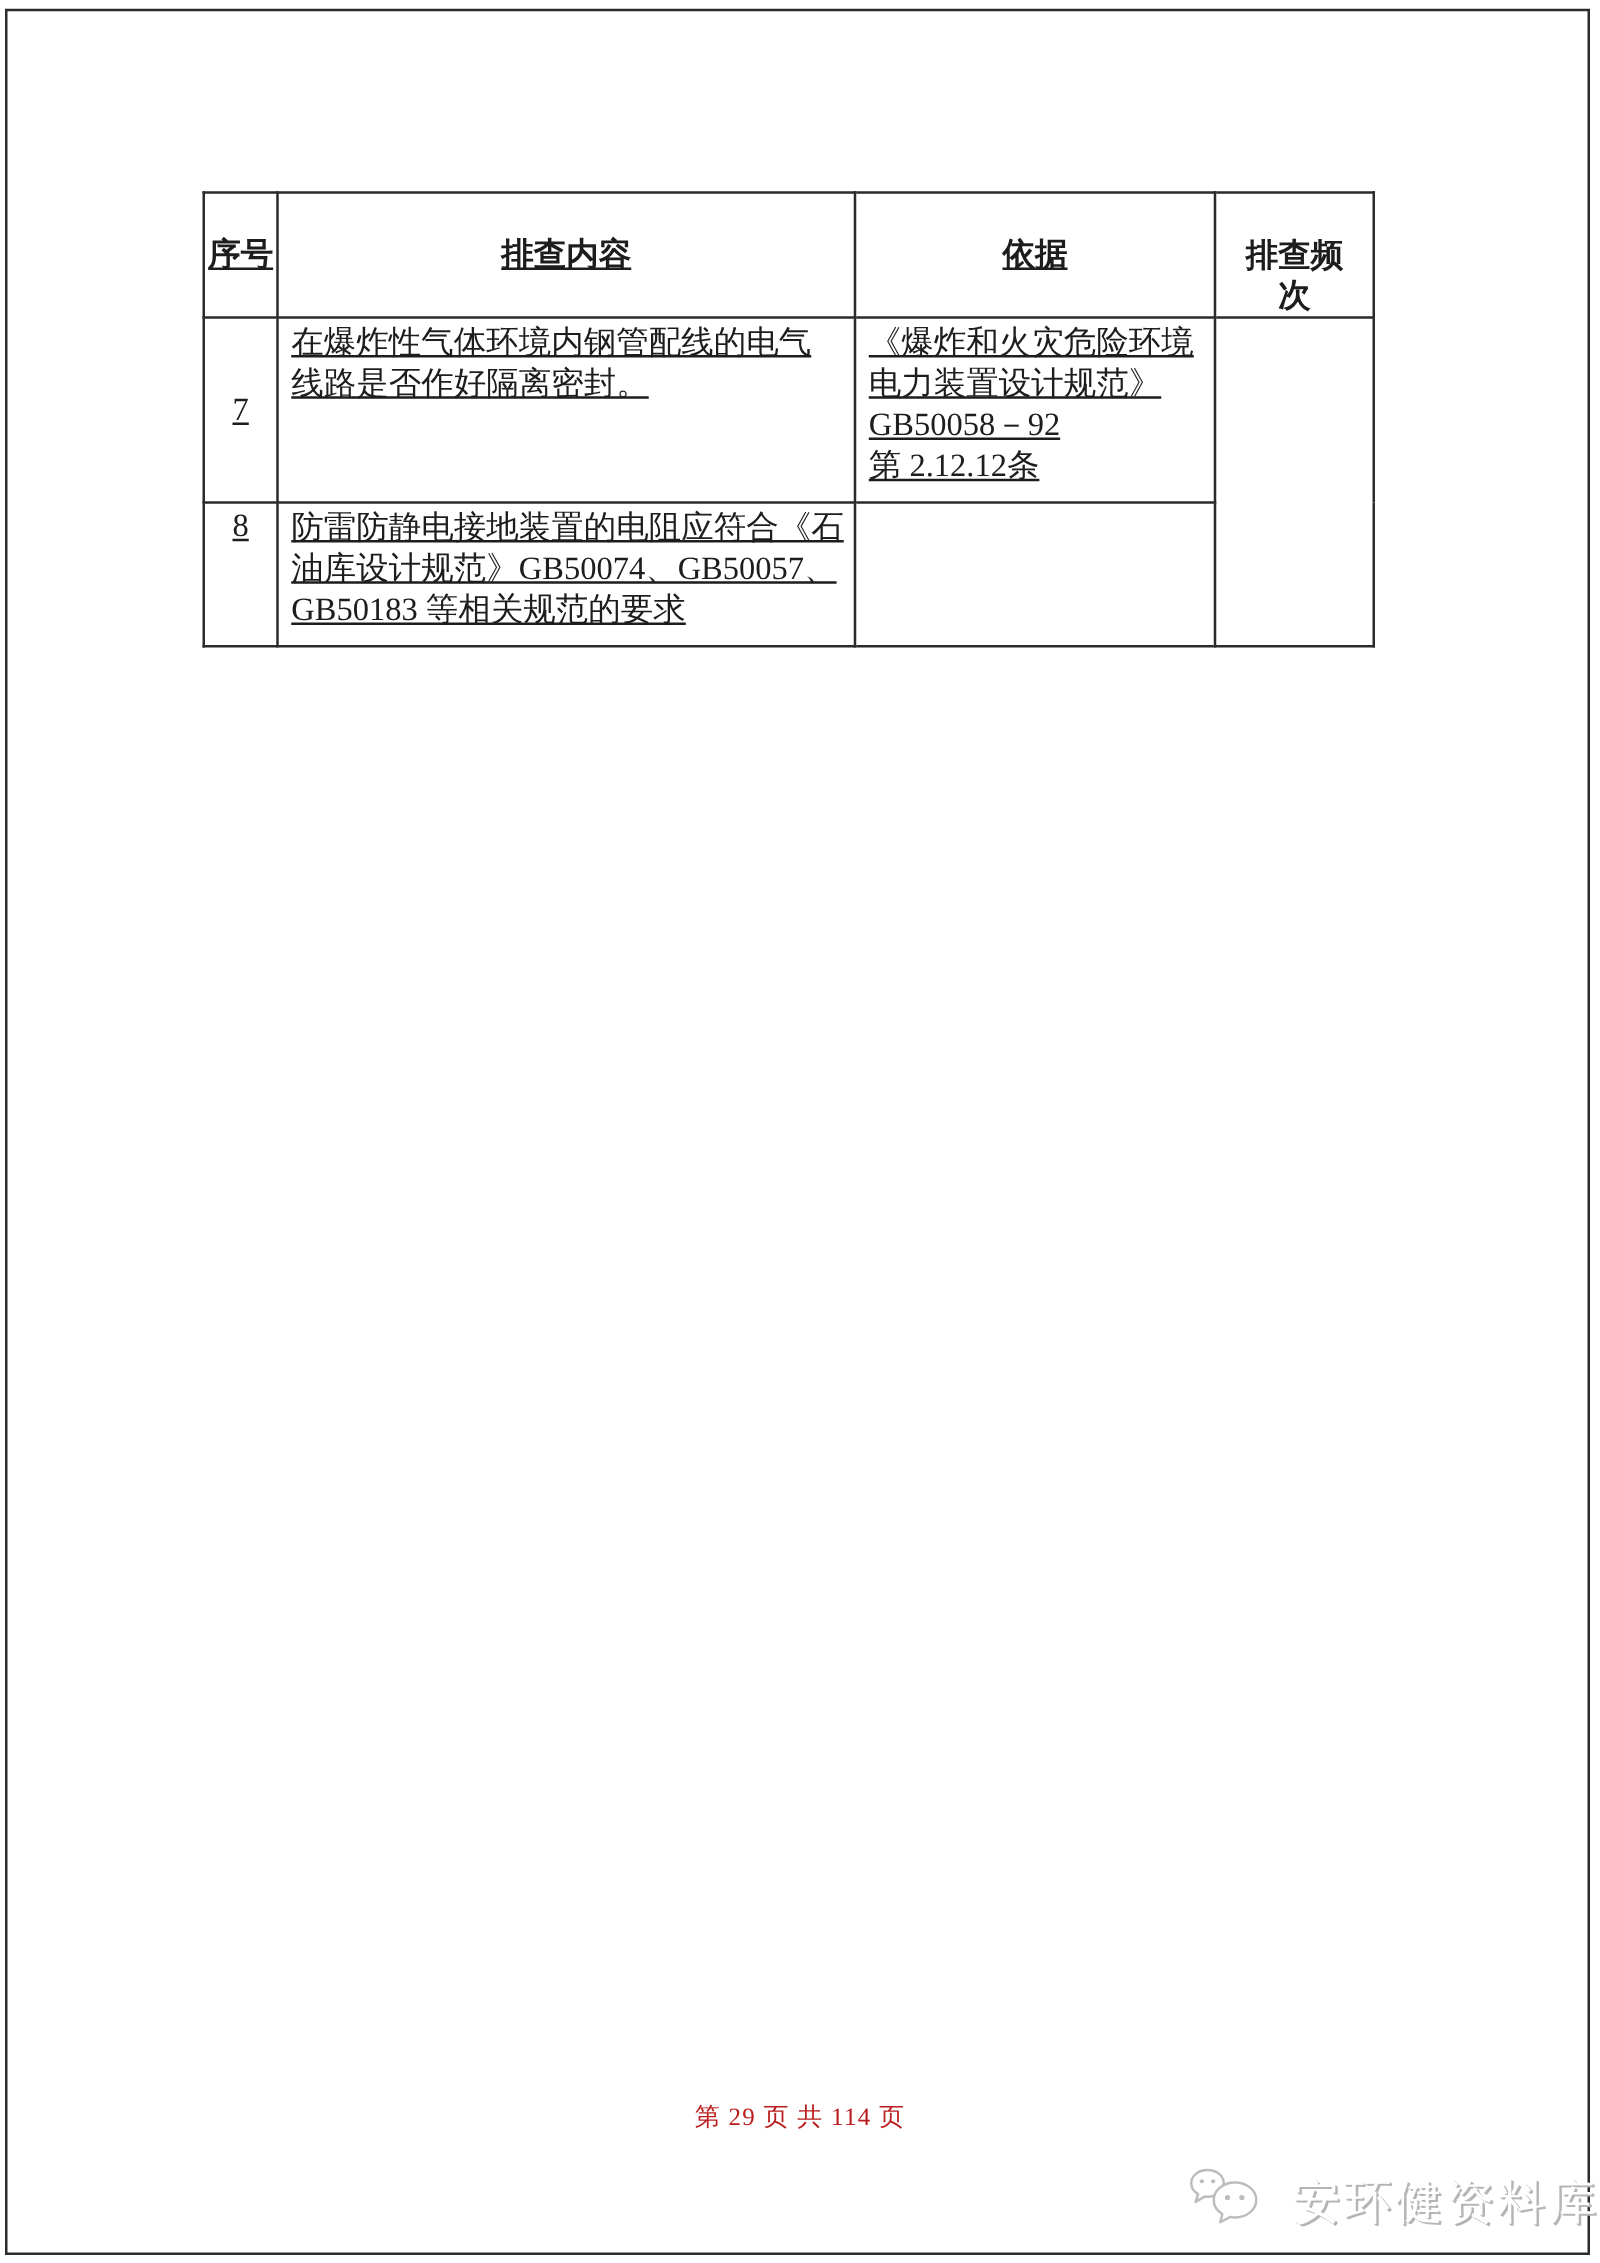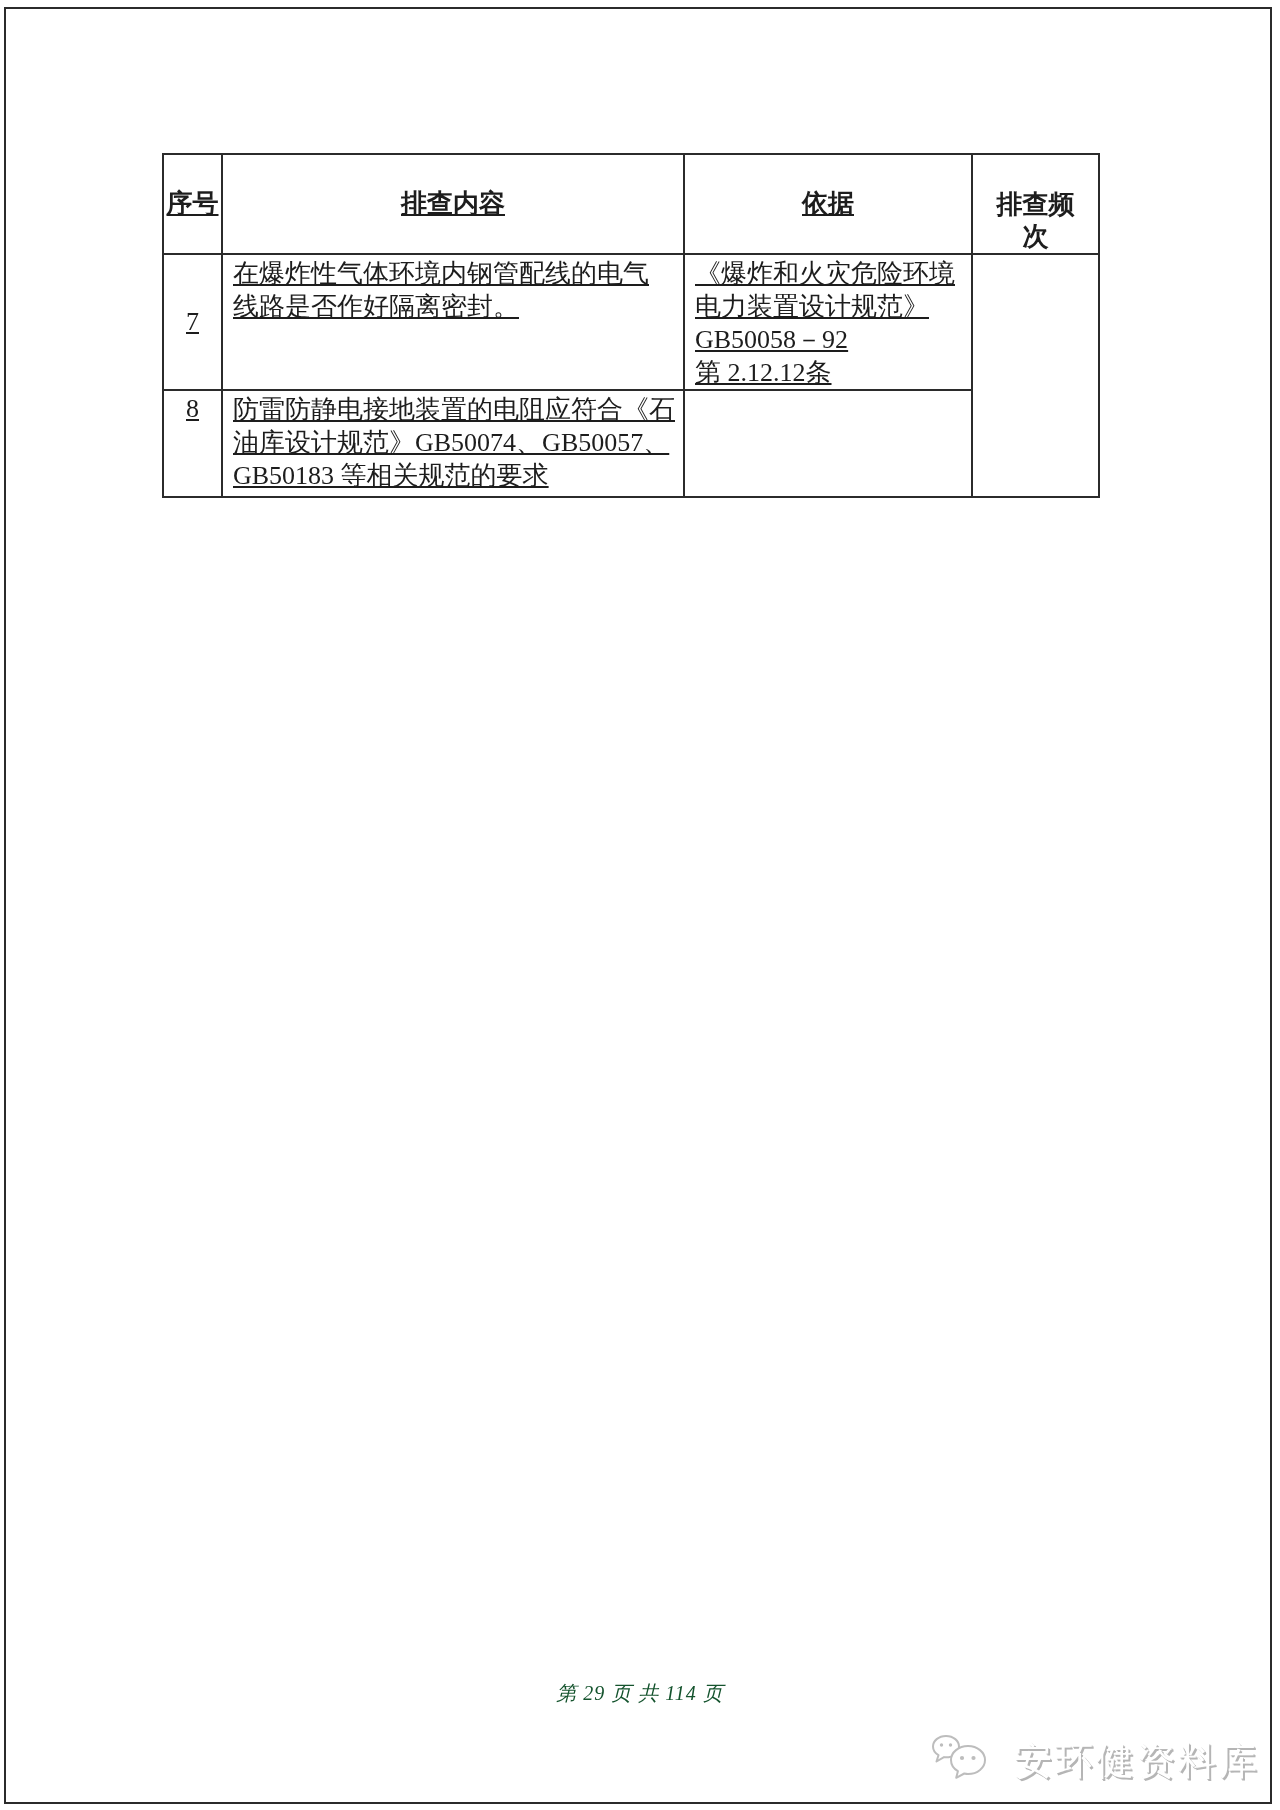--- a/index.html
+++ b/index.html
@@ -47,47 +47,46 @@
     text-align: center;
     vertical-align: middle;
     padding: 0;
   }
   tr.row-8 td.num-cell {
     vertical-align: top;
     padding-top: 3px;
   }
   td.text-cell {
     vertical-align: top;
-    padding: 2px 8px 0 10px;
+    padding: 2px 8px 12px 10px;
     line-height: 33px;
     white-space: pre-line;
   }
   td.freq-cell { vertical-align: top; }
   .freq-wrap {
     display: inline-block;
     width: 84px;            
     line-height: 32px;
     margin-top: 34px;
   }
   
   .page-footer {
     position: absolute;
     left: 0; top: 1680px;
     width: 100%;
     text-align: center;
     font-size: 20px;
     letter-spacing: 1px;
-    color: #14532d;
-    font-style: italic;
+    color: #b91c1c;
   }
   
   .watermark {
     position: absolute;
     top: 1733px;
-    right: 20px;
+    right: 0;
     display: flex;
     align-items: center;
     gap: 25px;
   }
   .watermark-text {
     font-family: "Liberation Sans", "DejaVu Sans", sans-serif;
     font-size: 38px;
     letter-spacing: 3px;
     color: #ffffff;
     text-shadow: 2px 2px 0 #b5b5b5, 1px 1px 0 #c8c8c8;

